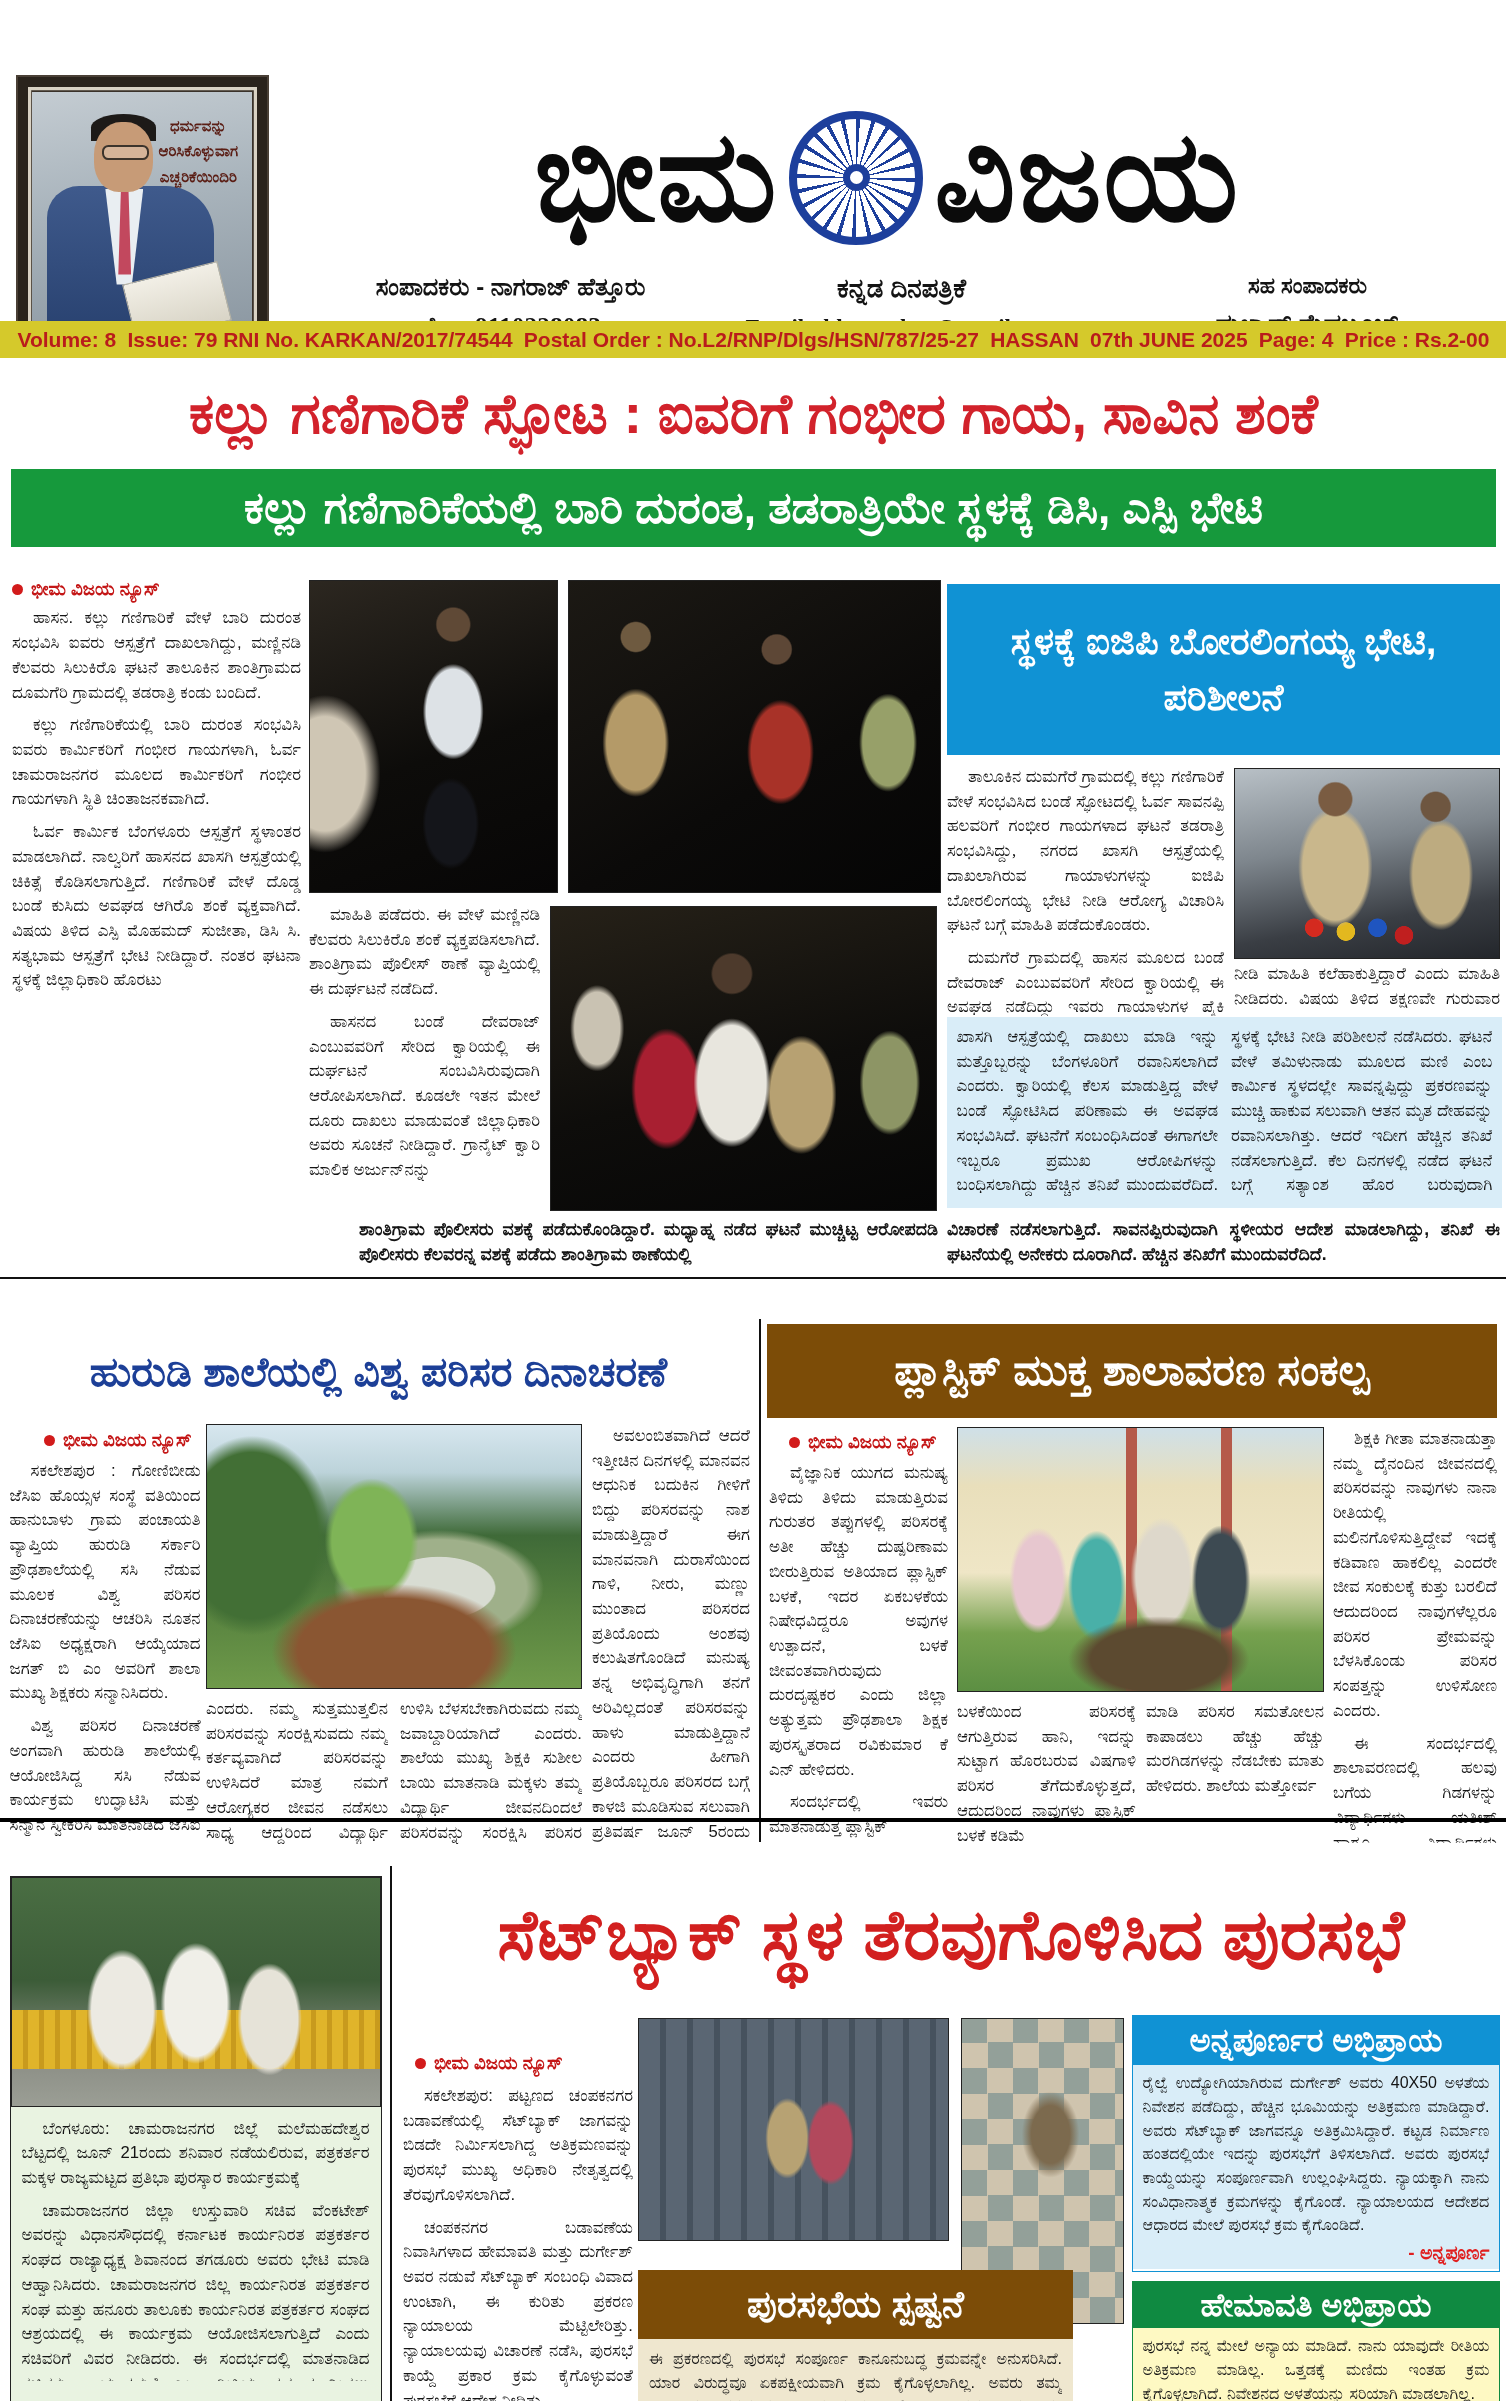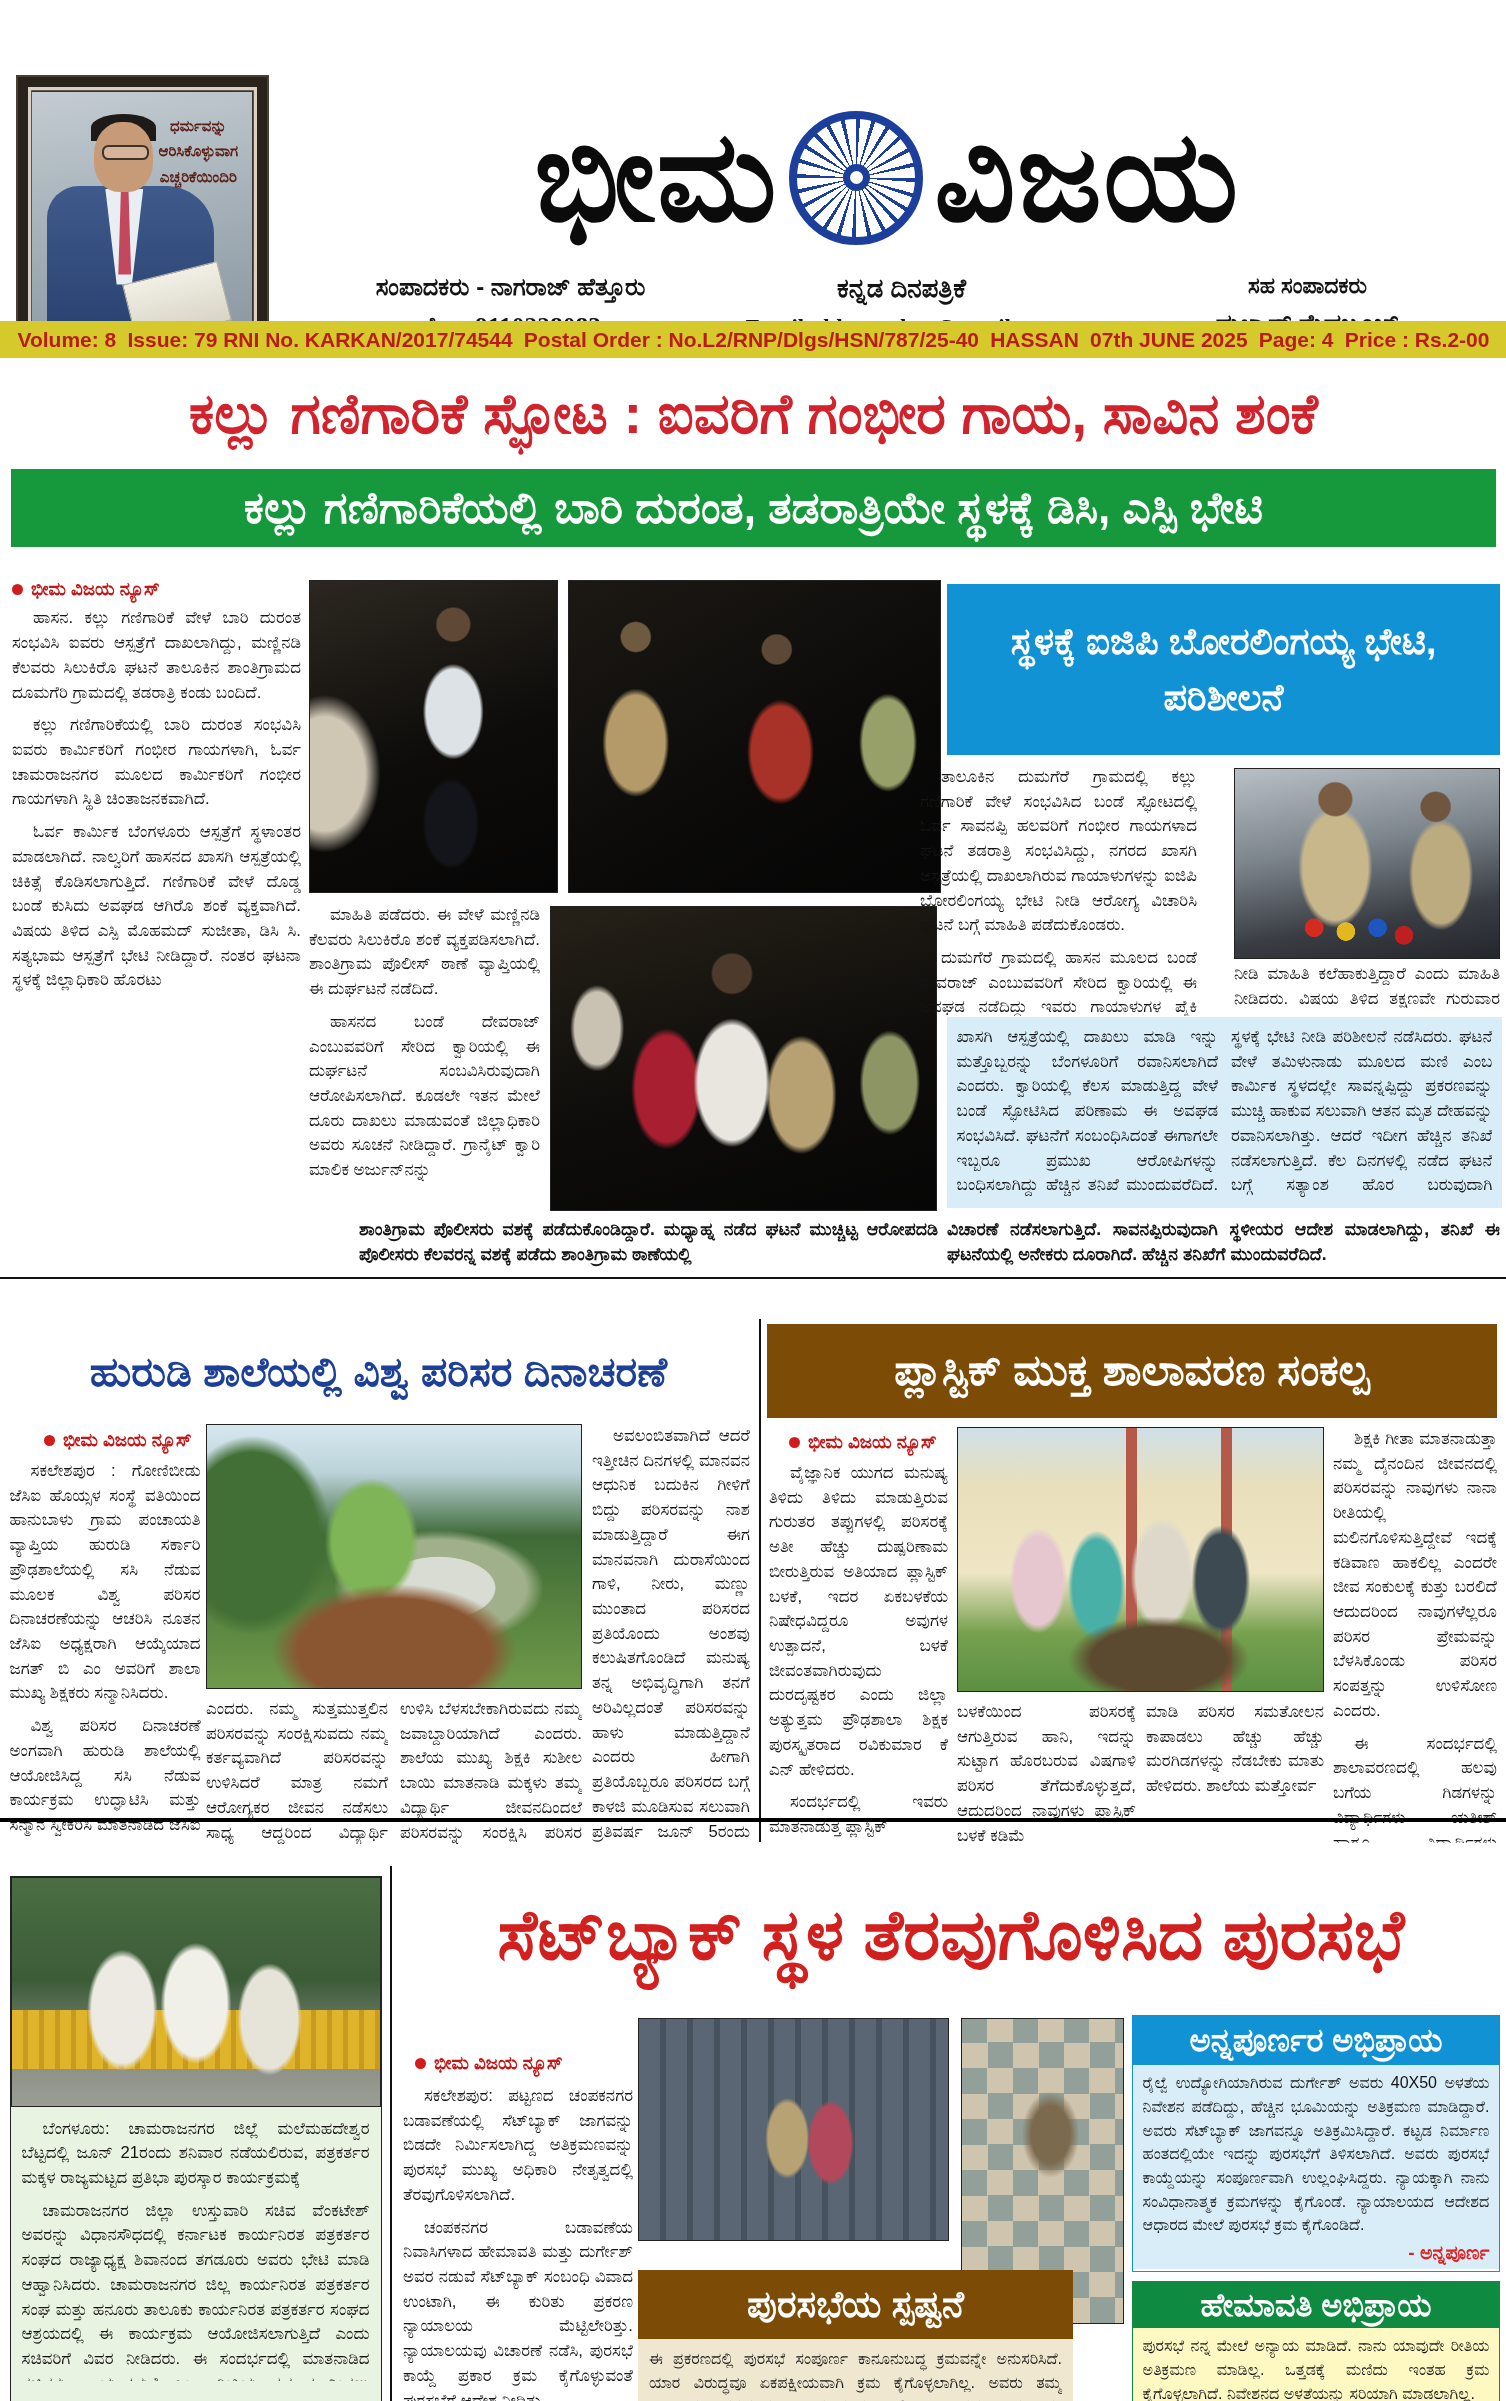--- a/index.html
+++ b/index.html
@@ -145,21 +145,21 @@
     </div>
     <div class="abs mh-sub" style="left:1132px;top:209px;width:351px;">
       <div style="font-size:22px;">ಸಹ ಸಂಪಾದಕರು</div>
       <div style="font-size:25px;margin-top:9.6px;">ಮಲ್ನಾಡ್ ಮೆಹಬೂಬ್</div>
     </div>
   </header>
 
   <div class="abs infobar" style="left:0;top:289px;width:1507px;height:37px;">
     <span>Volume: 8</span>
     <span>Issue: 79  RNI No. KARKAN/2017/74544</span>
-    <span>Postal Order  : No.L2/RNP/Dlgs/HSN/787/25-40</span>
+    <span>Postal Order  : No.L2/RNP/Dlgs/HSN/787/25-27</span>
     <span>HASSAN</span>
     <span>07th JUNE 2025</span>
     <span>Page: 4</span>
     <span>Price : Rs.2-00</span>
   </div>
 
   <div class="abs lead-hl hbox" style="left:8px;top:333px;width:1491px;height:97px;">ಕಲ್ಲು ಗಣಿಗಾರಿಕೆ ಸ್ಫೋಟ : ಐವರಿಗೆ ಗಂಭೀರ ಗಾಯ, ಸಾವಿನ ಶಂಕೆ</div>
 
   <div class="abs greenbar hbox" style="left:11px;top:437px;width:1485px;height:78px;">ಕಲ್ಲು ಗಣಿಗಾರಿಕೆಯಲ್ಲಿ ಬಾರಿ ದುರಂತ, ತಡರಾತ್ರಿಯೇ ಸ್ಥಳಕ್ಕೆ ಡಿಸಿ, ಎಸ್ಪಿ ಭೇಟಿ</div>
 
@@ -184,21 +184,21 @@
       <p>ಹಾಸನದ ಬಂಡೆ ದೇವರಾಜ್ ಎಂಬುವವರಿಗೆ ಸೇರಿದ ಕ್ವಾರಿಯಲ್ಲಿ ಈ ದುರ್ಘಟನೆ ಸಂಬವಿಸಿರುವುದಾಗಿ ಆರೋಪಿಸಲಾಗಿದೆ. ಕೂಡಲೇ ಇತನ ಮೇಲೆ ದೂರು ದಾಖಲು ಮಾಡುವಂತೆ ಜಿಲ್ಲಾಧಿಕಾರಿ ಅವರು ಸೂಚನೆ ನೀಡಿದ್ದಾರೆ. ಗ್ರಾನೈಟ್ ಕ್ವಾರಿ ಮಾಲಿಕ ಅರ್ಜುನ್‌ನನ್ನು</p>
     </div>
 
     <div class="abs photo ph-night3" style="left:550px;top:328px;width:387px;height:305px;"></div>
 
     <div class="abs cap" style="left:359px;top:639px;width:579px;height:83px;">ಶಾಂತಿಗ್ರಾಮ ಪೊಲೀಸರು ವಶಕ್ಕೆ ಪಡೆದುಕೊಂಡಿದ್ದಾರೆ. ಮಧ್ಯಾಹ್ನ ನಡೆದ ಘಟನೆ ಮುಚ್ಚಿಟ್ಟ ಆರೋಪದಡಿ ಪೊಲೀಸರು ಕೆಲವರನ್ನ ವಶಕ್ಕೆ ಪಡೆದು ಶಾಂತಿಗ್ರಾಮ ಠಾಣೆಯಲ್ಲಿ</div>
     <div class="abs cap" style="left:947px;top:639px;width:553px;height:83px;">ವಿಚಾರಣೆ ನಡೆಸಲಾಗುತ್ತಿದೆ. ಸಾವನಪ್ಪಿರುವುದಾಗಿ ಸ್ಥಳೀಯರ ಆದೇಶ ಮಾಡಲಾಗಿದ್ದು, ತನಿಖೆ ಈ ಘಟನೆಯಲ್ಲಿ ಅನೇಕರು ದೂರಾಗಿದೆ. ಹೆಚ್ಚಿನ ತನಿಖೆಗೆ ಮುಂದುವರೆದಿದೆ.</div>
 
     <div class="abs bluebox hbox" style="left:947px;top:6.4px;width:553px;height:171px;padding:0 32px;">ಸ್ಥಳಕ್ಕೆ ಐಜಿಪಿ ಬೋರಲಿಂಗಯ್ಯ ಭೇಟಿ, ಪರಿಶೀಲನೆ</div>
 
-    <div class="abs txt" style="left:920px;top:187px;width:277px;height:251px;">
+    <div class="abs txt" style="left:947px;top:187px;width:277px;height:251px;font-family:Liberation Serif, serif;">
       <p>ತಾಲೂಕಿನ ದುಮಗೆರೆ ಗ್ರಾಮದಲ್ಲಿ ಕಲ್ಲು ಗಣಿಗಾರಿಕೆ ವೇಳೆ ಸಂಭವಿಸಿದ ಬಂಡೆ ಸ್ಫೋಟದಲ್ಲಿ ಓರ್ವ ಸಾವನಪ್ಪಿ ಹಲವರಿಗೆ ಗಂಭೀರ ಗಾಯಗಳಾದ ಘಟನೆ ತಡರಾತ್ರಿ ಸಂಭವಿಸಿದ್ದು, ನಗರದ ಖಾಸಗಿ ಆಸ್ಪತ್ರೆಯಲ್ಲಿ ದಾಖಲಾಗಿರುವ ಗಾಯಾಳುಗಳನ್ನು ಐಜಿಪಿ ಬೋರಲಿಂಗಯ್ಯ ಭೇಟಿ ನೀಡಿ ಆರೋಗ್ಯ ವಿಚಾರಿಸಿ ಘಟನೆ ಬಗ್ಗೆ ಮಾಹಿತಿ ಪಡೆದುಕೊಂಡರು.</p>
       <p>ದುಮಗೆರೆ ಗ್ರಾಮದಲ್ಲಿ ಹಾಸನ ಮೂಲದ ಬಂಡೆ ದೇವರಾಜ್ ಎಂಬುವವರಿಗೆ ಸೇರಿದ ಕ್ವಾರಿಯಲ್ಲಿ ಈ ಅವಘಡ ನಡೆದಿದ್ದು ಇವರು ಗಾಯಾಳುಗಳ ಪೈಕಿ ನಾಲ್ವರನ್ನು ಹಾಸನಾದ</p>
     </div>
 
     <div class="abs photo ph-press" style="left:1234px;top:190px;width:266px;height:191px;"></div>
 
     <div class="abs txt" style="left:1234px;top:384px;width:266px;height:53px;">
       <p style="text-indent:0;">ನೀಡಿ ಮಾಹಿತಿ ಕಲೆಹಾಕುತ್ತಿದ್ದಾರೆ ಎಂದು ಮಾಹಿತಿ ನೀಡಿದರು. ವಿಷಯ ತಿಳಿದ ತಕ್ಷಣವೇ ಗುರುವಾರ ರಾತ್ರಿ 12:30ರ ಸಮಯದಲ್ಲಿ ಜಿಲ್ಲಾಧಿಕಾರಿ ಸಿ. ಸತ್ಯಭಾಮ ಎಸ್ಪಿ ಮೊಹಮ್ಮದ್ ಸುಜಿತ</p>
     </div>
 

